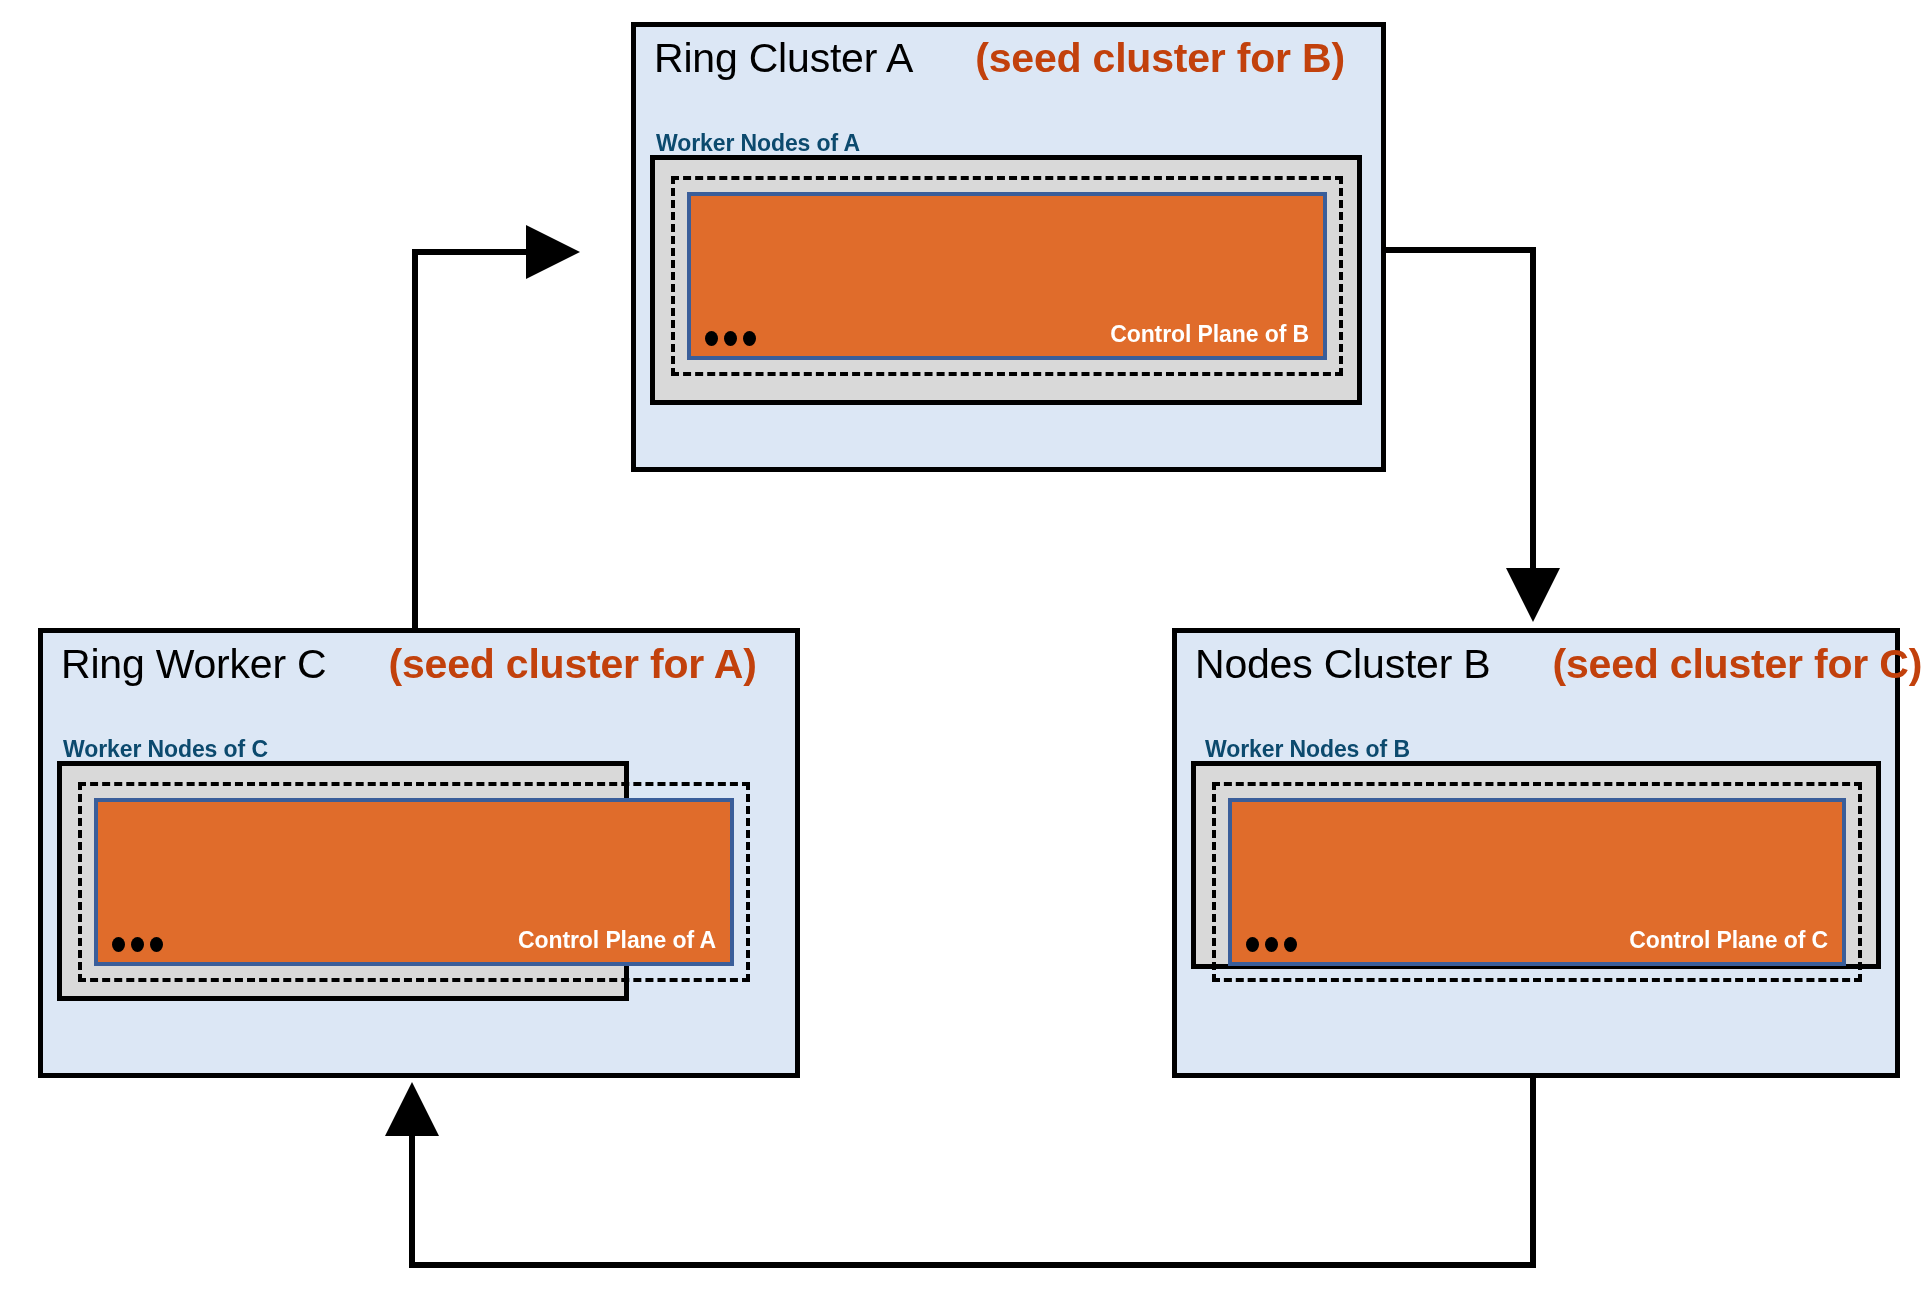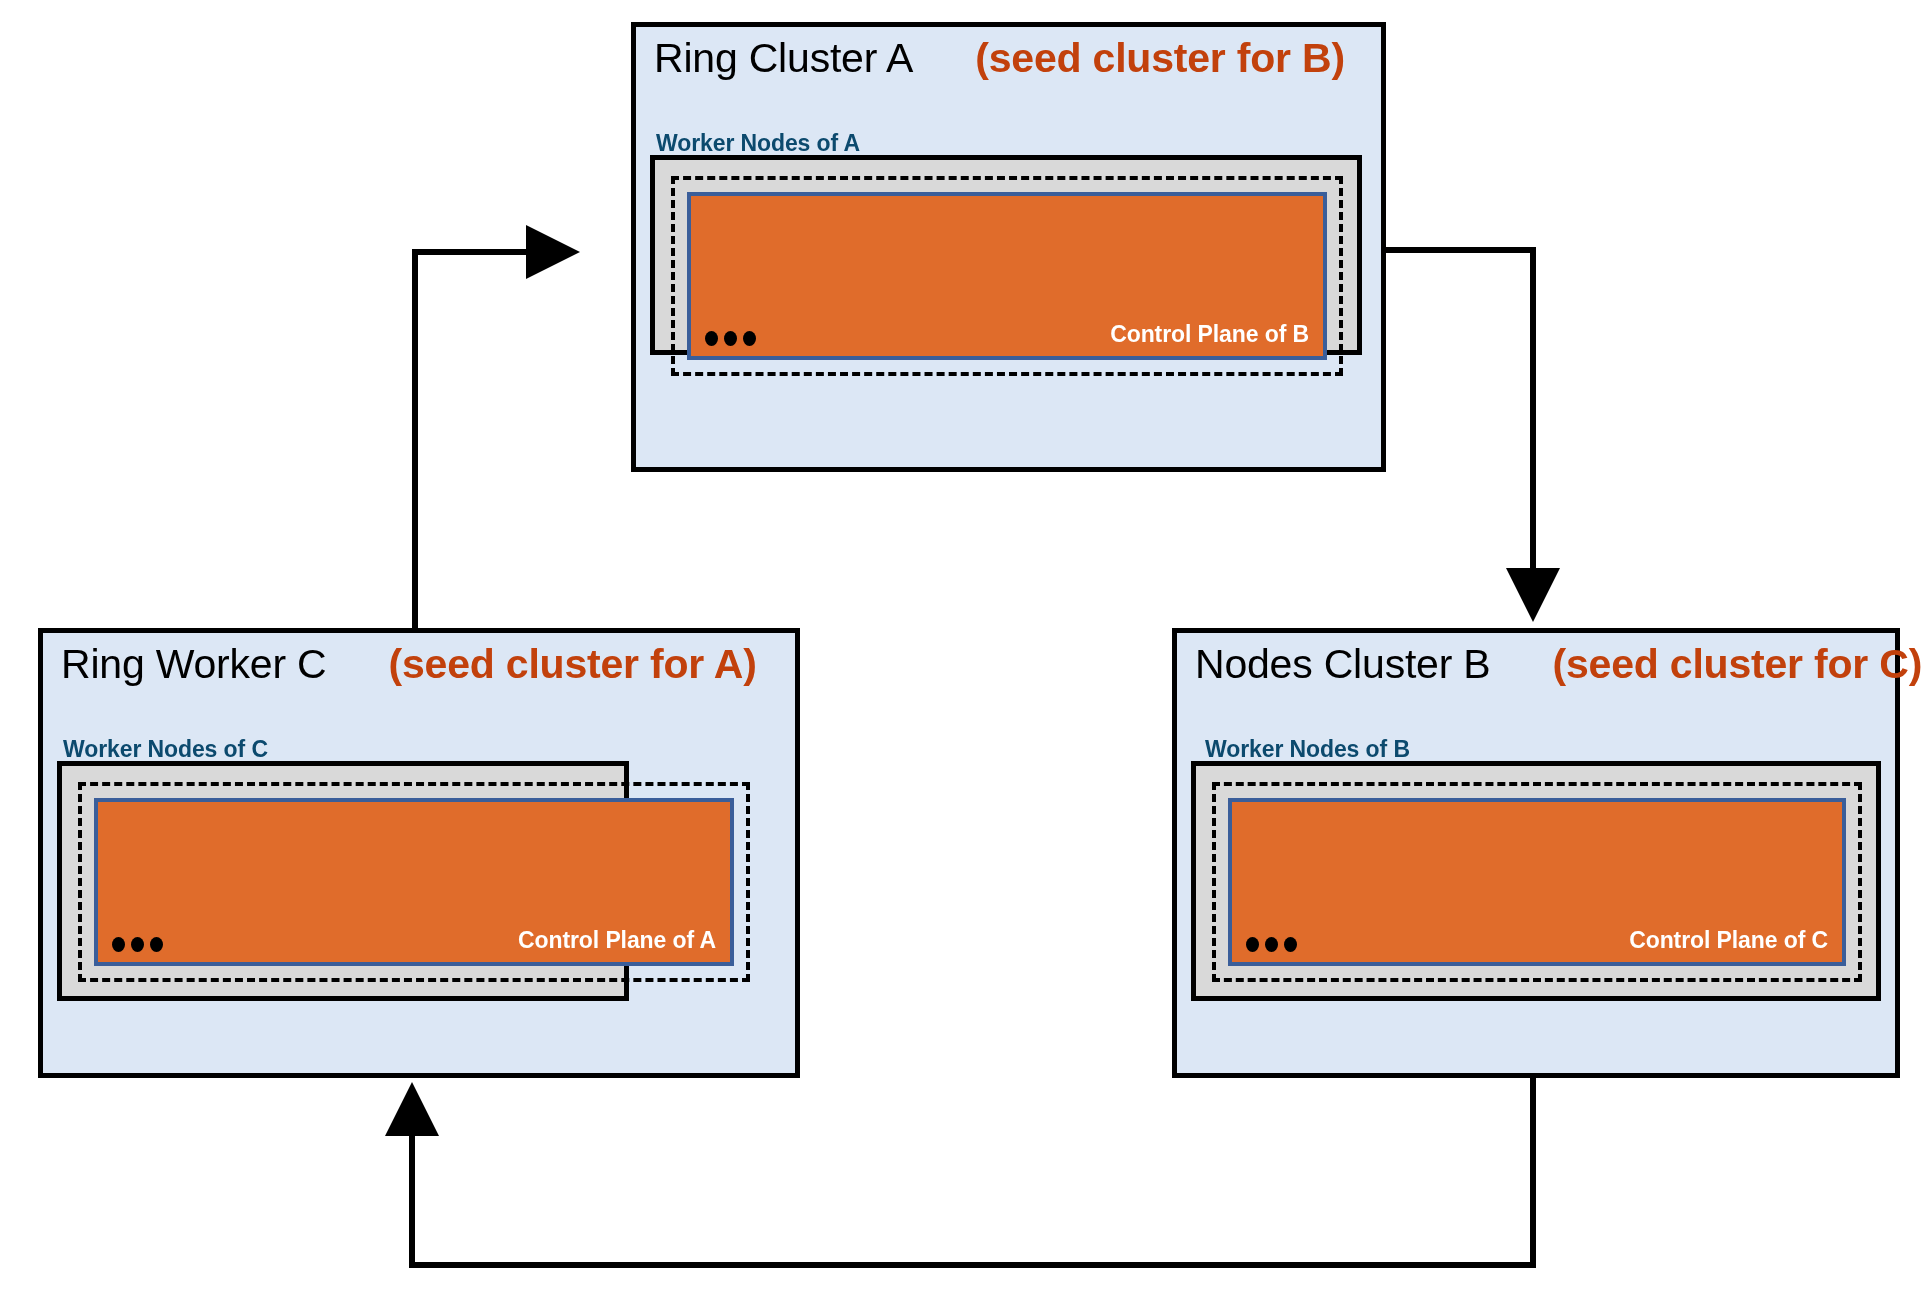--- a/index.html
+++ b/index.html
@@ -133,21 +133,21 @@
 
   <div class="cluster" style="left:596px; top:22px; width:755px; height:450px;margin-left:35px;">
 
     <div class="cluster-header">
       <span class="cluster-title">Ring Cluster A</span>
       <span class="cluster-seed">(seed cluster for B)</span>
     </div>
 
     <div class="worker-label" style="top:103px;">Worker Nodes of A</div>
 
-    <div class="worker-box" style="left:14px; top:128px; width:712px; height:200px;">
+    <div class="worker-box" style="left:14px; top:128px; width:712px; height:250px;">
 
       <div class="dashed-box" style="left:16px; top:16px; width:672px; height:200px;"></div>
 
       <div class="control-plane" style="left:32px; top:32px; width:640px; height:168px;">
 
         <div class="cp-dots">
           <i></i>
           <i></i>
           <i></i>
         </div>
@@ -185,21 +185,21 @@
 
   <div class="cluster" style="left:1172px; top:628px; width:728px; height:450px;">
 
     <div class="cluster-header">
       <span class="cluster-title">Nodes Cluster B</span>
       <span class="cluster-seed">(seed cluster for C)</span>
     </div>
 
     <div class="worker-label" style="top:103px;margin-left:8px;">Worker Nodes of B</div>
 
-    <div class="worker-box" style="left:14px; top:128px; width:690px; height:240px;">
+    <div class="worker-box" style="left:14px; top:128px; width:690px; height:208px;">
 
       <div class="dashed-box" style="left:16px; top:16px; width:650px; height:200px;"></div>
 
       <div class="control-plane" style="left:32px; top:32px; width:618px; height:168px;">
 
         <div class="cp-dots">
           <i></i>
           <i></i>
           <i></i>
         </div>

